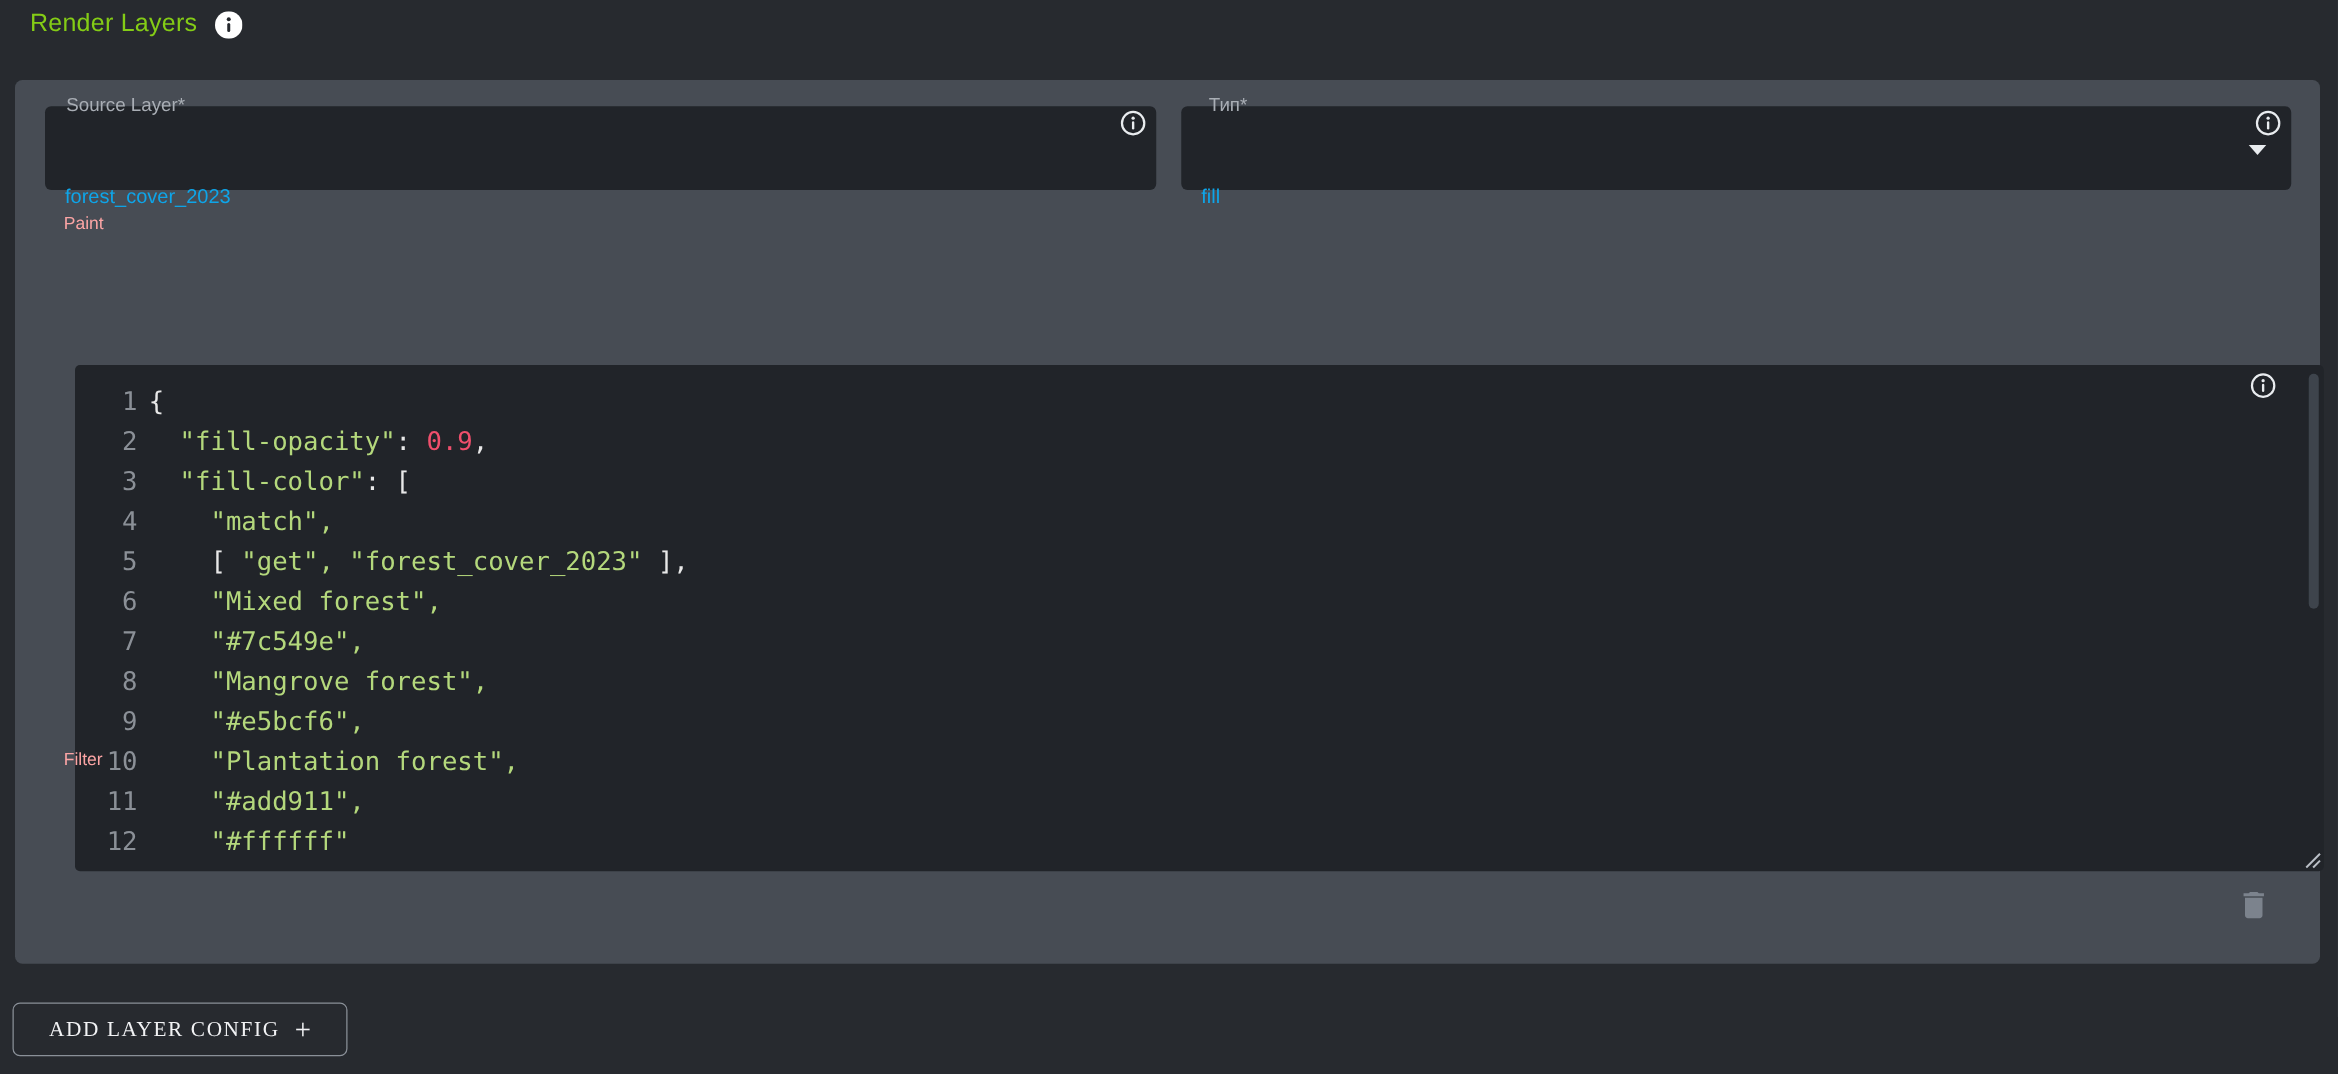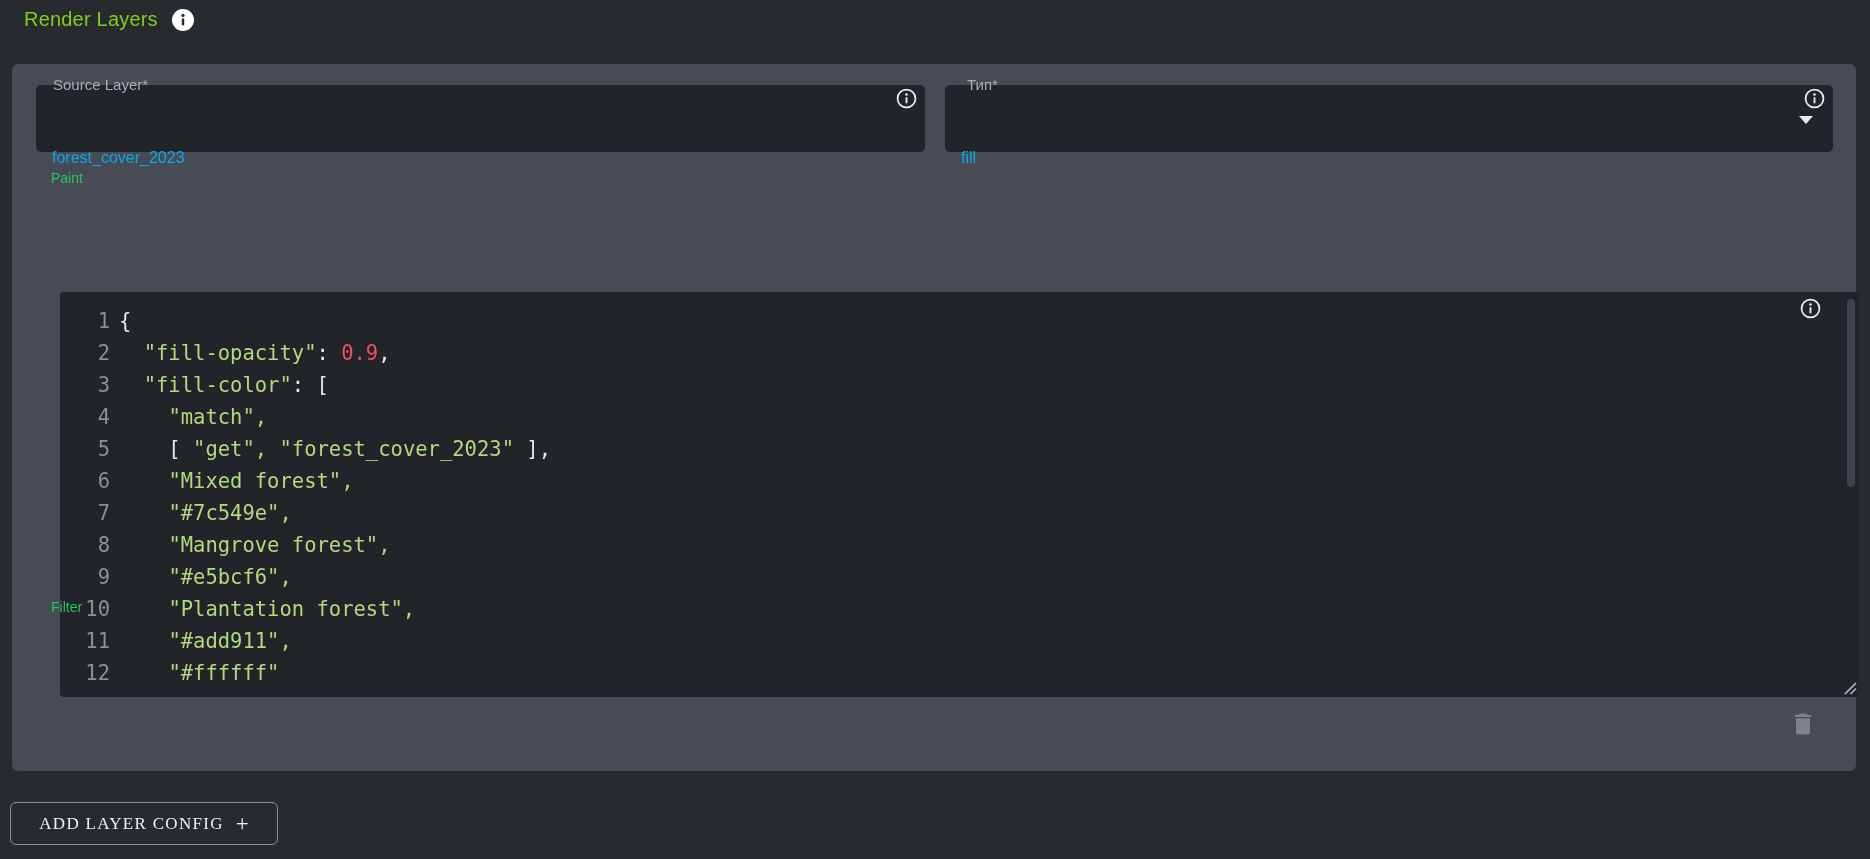--- a/index.html
+++ b/index.html
@@ -23,21 +23,21 @@
   .field-src .float-label{left:17px;}
   .field-type .float-label{left:22px;}
   .field-value{position:absolute;left:16px;top:24px;font-size:16px;color:#0ea5e9;margin-top:40px;}
   .field-info{position:absolute;top:3px;right:8px;width:21px;height:21px;color:#e9ecef;cursor:pointer;}
   .caret{position:absolute;right:20px;top:31px;width:0;height:0;cursor:pointer;
          border-left:7px solid transparent;border-right:7px solid transparent;border-top:8px solid #e9ecef;}
 
   
   .editor{position:absolute;left:24px;background:#212429;border-radius:4px;overflow:hidden;}
   .editor-paint{top:114px;width:1799px;height:405px;}
-  .ed-label{position:absolute;left:15px;top:-9px;font-size:14px;line-height:18px;color:#22c55e;z-index:3;}
+  .ed-label{position:absolute;left:15px;top:-9px;font-size:14px;line-height:18px;color:#fca5a5;z-index:3;}
   .ed-wrap{position:absolute;left:24px;}
   .wrap-paint{top:114px;width:1799px;height:405px;}
   .wrap-filter{top:543px;width:1799px;height:61px;}
   .ed-info{position:absolute;top:6px;right:7px;width:21px;height:21px;color:#e9ecef;z-index:2;cursor:pointer;}
 
   .code-area{position:absolute;left:0;right:20px;font-family:"DejaVu Sans Mono",monospace;
              font-size:20.5px;line-height:32px;white-space:pre;}
   .editor-paint .code-area{top:13px;}
   .code-row{display:flex;}
   .ln{display:inline-block;width:50px;text-align:right;color:#8b9097;flex:0 0 50px;}

